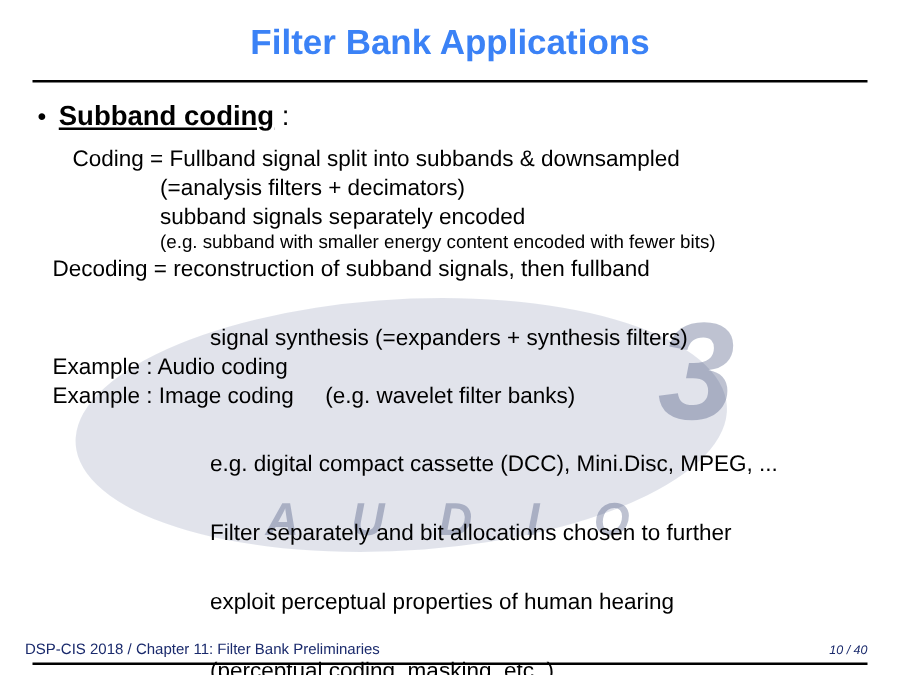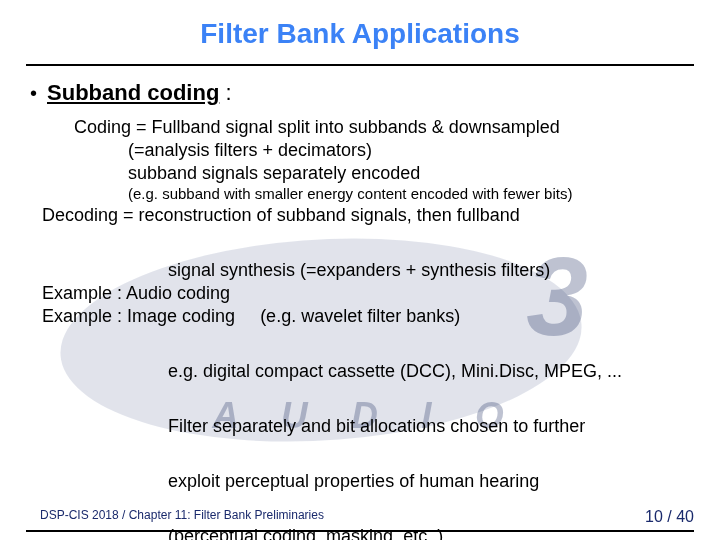--- a/index.html
+++ b/index.html
@@ -63,49 +63,49 @@
   .bullet-dot { font-size: 20px; line-height: 1; }
   .bullet-text {
     font-size: 22px;
     font-weight: bold;
   }
   .bullet-underline { text-decoration: underline; text-align: center; }
   .bullet-colon { font-weight: normal; font-size: 22px; }
   .para {
     font-size: 18px;
     line-height: 1.28;
-    margin-left: 44px;
+    margin-left: 28px;
   }
   .indent1 { margin-left: 28px; padding-left: 70px; }
   .small {
     font-size: 15px;
     margin-left: 28px;
     padding-left: 70px;
     margin-top: 0;
     margin-bottom: 2px;
   }
   .para2 {
     font-size: 18px;
     line-height: 1.28;
     margin-left: 12px;
   }
   .indent2 { margin-left: 28px; padding-left: 110px; margin-top: 32px; }
   .eg { margin-left: 10px; }
   .footer {
     position: absolute;
-    left: 40px;
+    left: 20px;
     right: 26px;
     bottom: 14px;
     display: flex;
     justify-content: space-between;
-    align-items: flex-start;
+    align-items: flex-end;
     font-size: 12px;
     color: #1a2a6c;
   }
-  .page-num { font-size: 16px; color: #1a2a6c; }
+  .page-num { font-size: 10px; color: #1a2a6c; font-style: italic; }
   .bottom-block {
     position: absolute;
     left: 0; right: 0; bottom: 0;
   }
 </style>
 </head>
 <body>
 
 <div class="slide">
 

